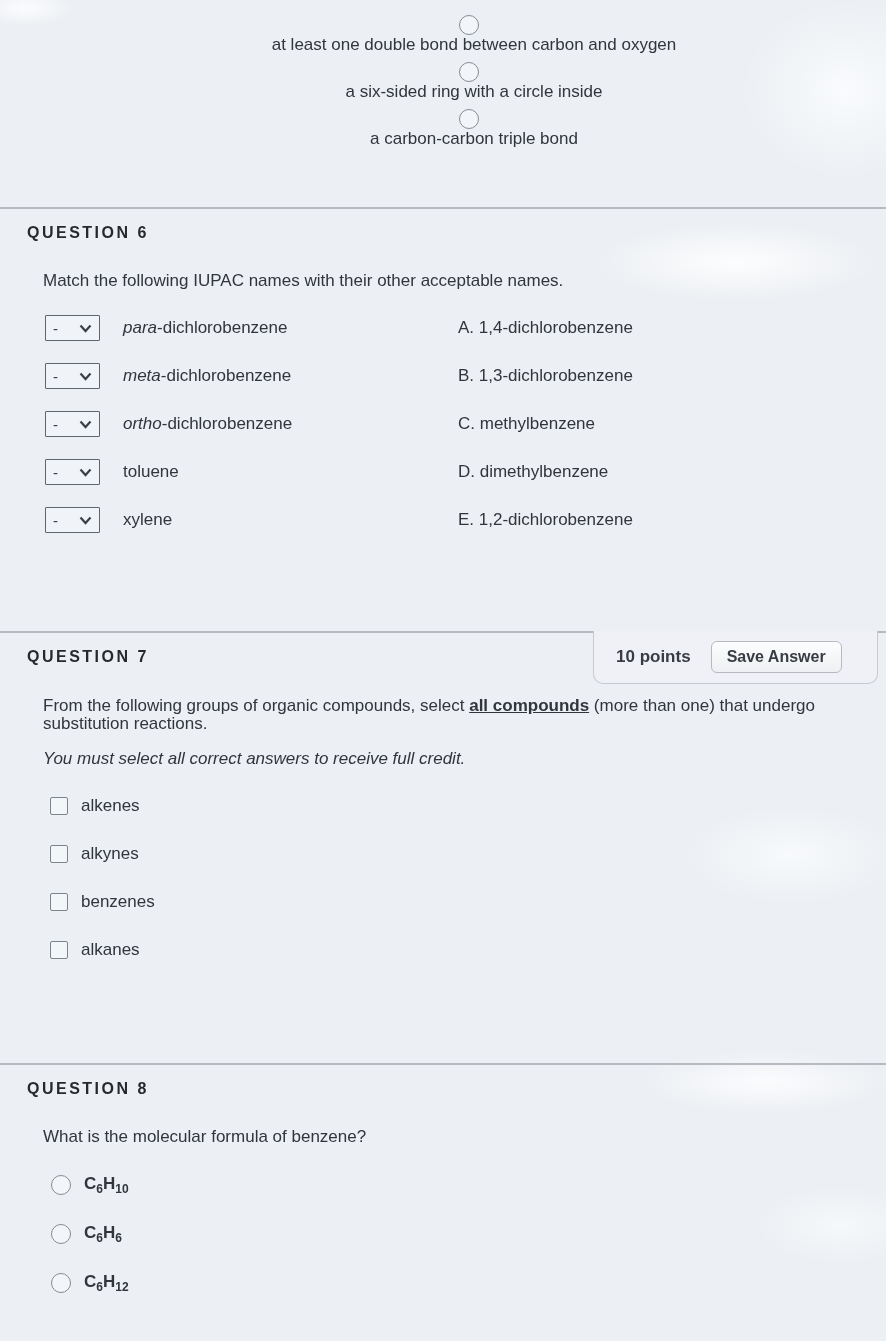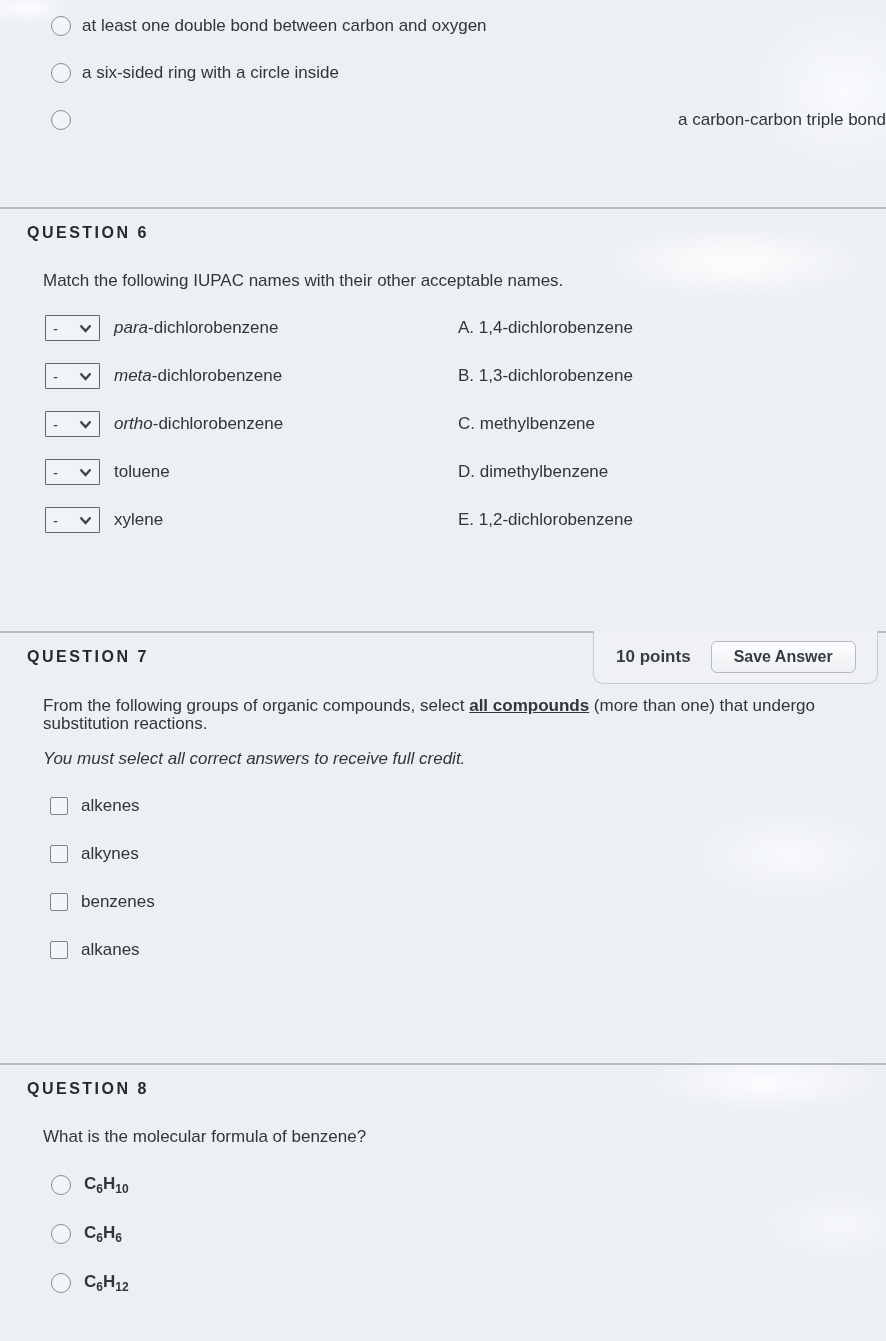--- a/index.html
+++ b/index.html
@@ -42,59 +42,59 @@
   .checkbox{
     width:18px; height:18px; flex:0 0 18px;
     border:1px solid #7e848d; border-radius:2px;
     background:rgba(250,251,253,0.55);
   }
   .opt-label{ margin-left:11px; color:#31353c; }
   .checkbox + .opt-label{ margin-left:13px; }
 
   
   .q5-block{ padding-top:15px; }
-  .q5-block .opt-row{ margin-bottom:25px; }
+  .q5-block .opt-row{ margin-bottom:25px;flex-direction:column; }
   .q5-block .opt-row:last-child{ margin-bottom:0;justify-content:space-between; }
 
   .spacer-a{ height:76px; }
 
   
   .q-prompt{ margin:26px 0 0 43px; line-height:21px; }
   .match-grid{ display:flex; margin-top:24px; }
   .match-left{ width:413px; margin-left:45px; }
   .match-right{ flex:1; }
   .match-row{ display:flex; align-items:center; height:26px; margin-bottom:22px; }
   .select-box{
     width:55px; height:26px; flex:0 0 55px;
     border:1px solid #60666f; border-radius:1px;
     display:flex; align-items:center; justify-content:space-between;
     padding:0 7px; cursor:default;
     background:rgba(248,250,252,0.4);
   }
   .select-value{ font-size:15px; color:#3a4048; line-height:1; }
   .chev{ display:block; }
-  .match-label{ margin-left:14px; }
+  .match-label{ margin-left:23px; }
   .match-label .em{ font-style:italic; }
   .answer-row{ display:flex; align-items:center; height:26px; margin-bottom:22px; color:#31353c; }
 
   
   .q7-head{ position:relative; }
   .points-panel{
     position:absolute; top:0; left:593px; width:285px; height:53px;
     border:1px solid #c6cad1; border-top:none;
     border-radius:0 0 10px 10px;
     background:#eff1f6;
     display:flex; align-items:center;
     padding-left:22px;
   }
   .points-label{ font-weight:700; color:#383c43; }
   .save-btn{
     margin-left:20px;
     font-family:inherit; font-size:16px; font-weight:700; color:#383c43;
-    padding:6px 22px;
+    padding:6px 15px;
     border:1px solid #b5bac2; border-radius:6px;
     background:linear-gradient(#fdfdfe,#eef0f3);
     cursor:pointer;
   }
   .q7-body{ margin:29px 0 0 43px; width:800px; line-height:18px; }
   .q7-body .bold-u{ font-weight:700; text-decoration:underline; }
   .q-note{ margin:15px 0 0 43px; font-style:italic; line-height:21px; }
   .q7-options{ margin-top:26px; }
   .q7-options .opt-row{ margin-left:50px; margin-bottom:26px; }
 

